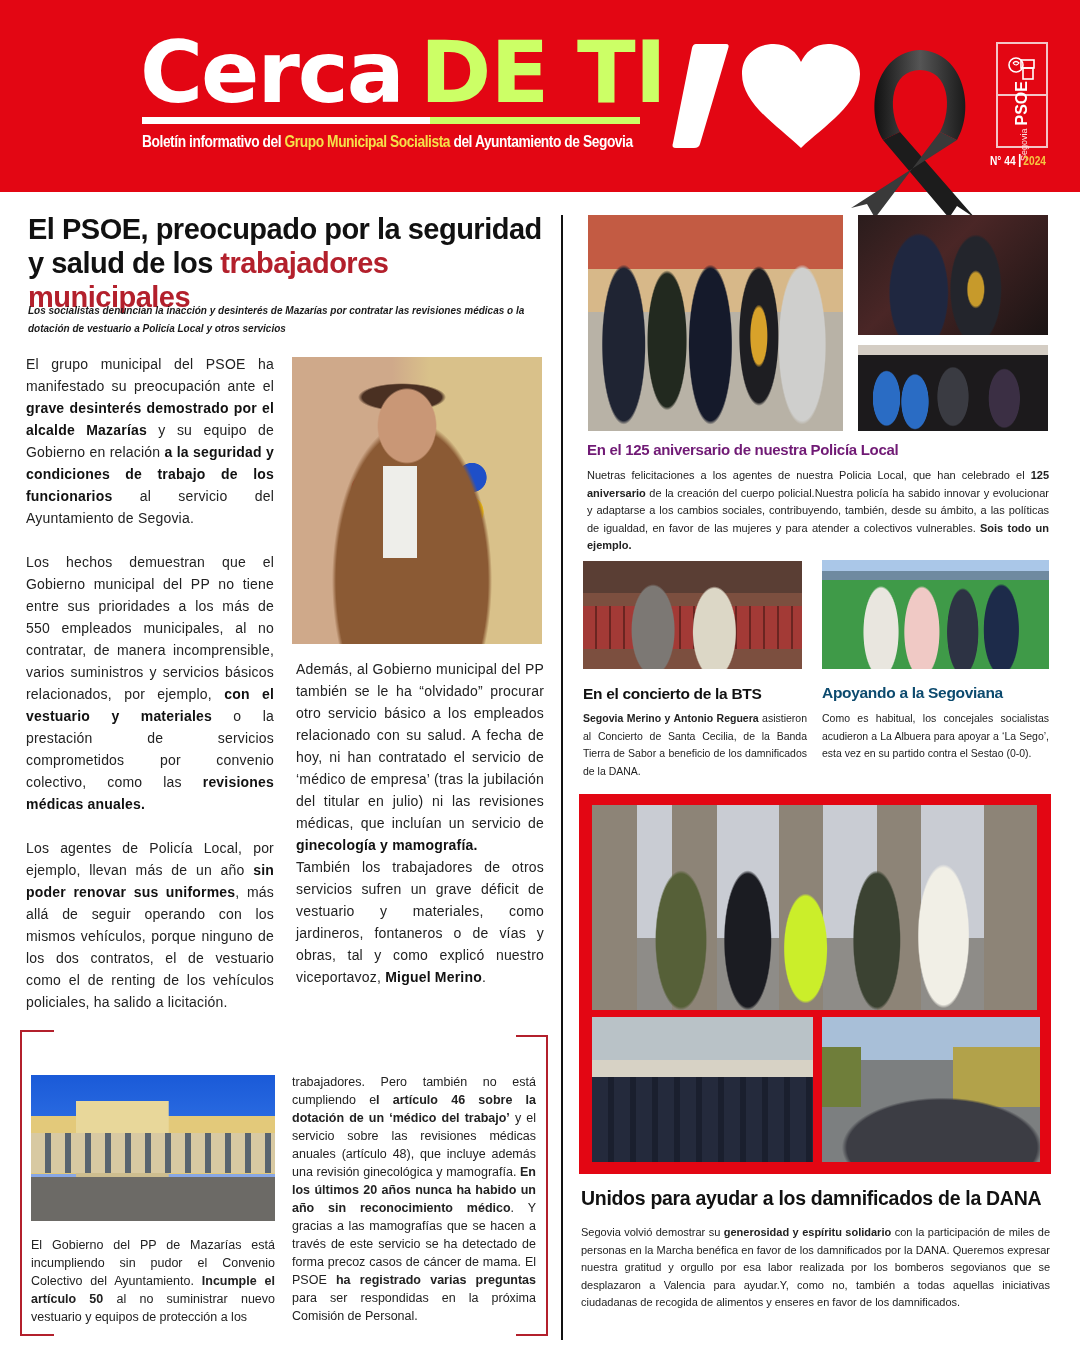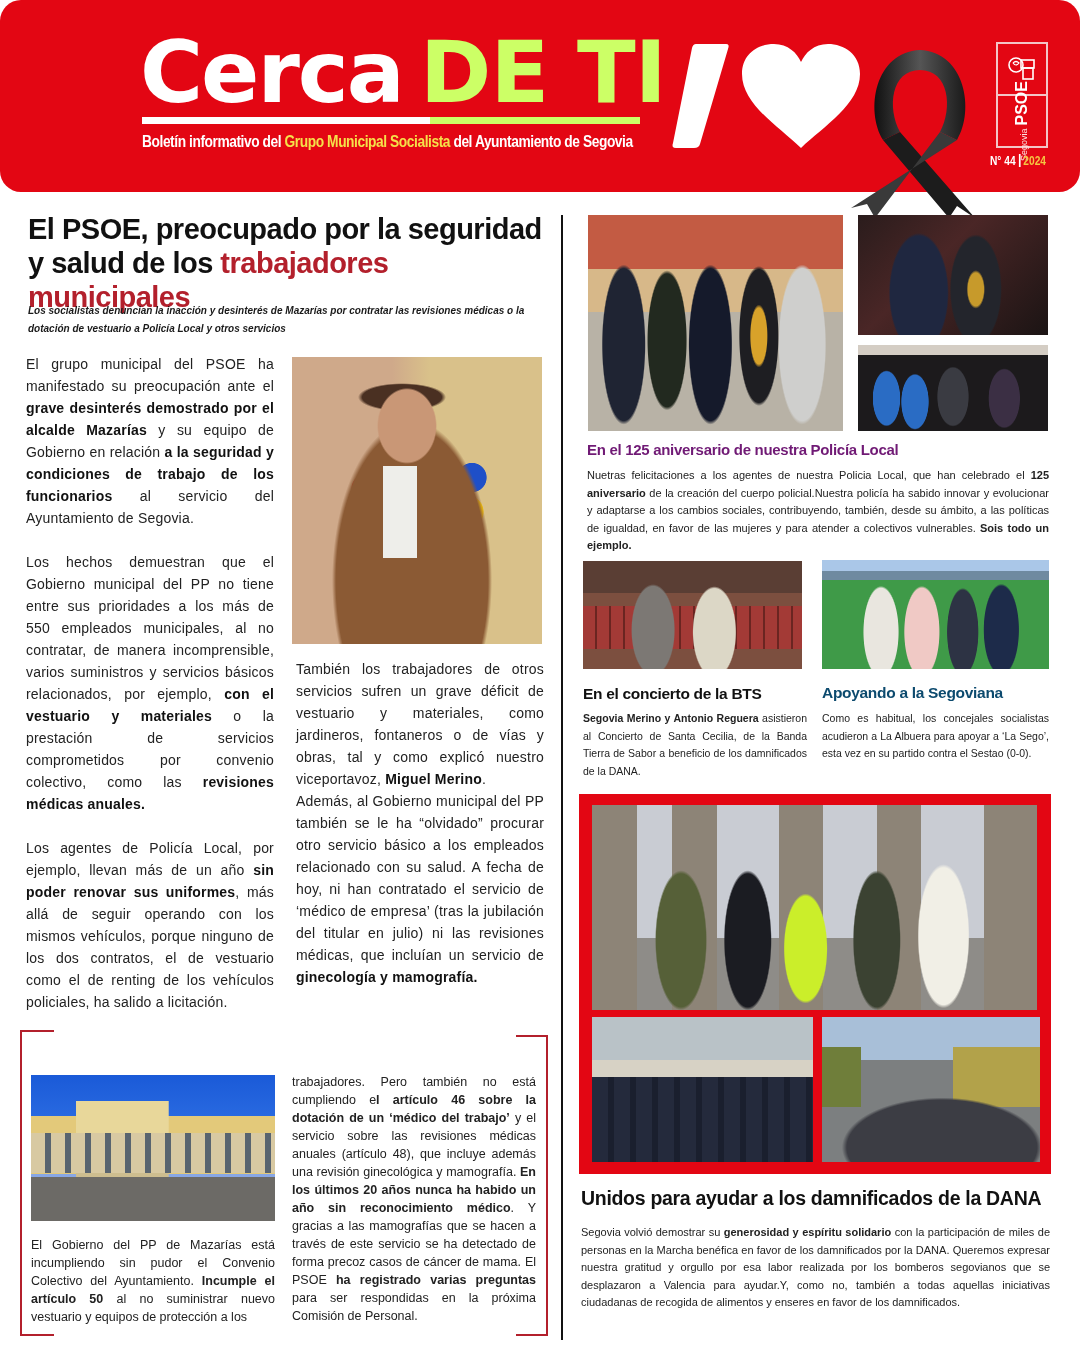--- a/index.html
+++ b/index.html
@@ -1,20 +1,20 @@
 <!DOCTYPE html>
 <html><head>
 <meta charset="utf-8">
 <style>
   * { box-sizing: border-box; margin: 0; padding: 0; }
   html, body { width: 1080px; height: 1348px; background: #ffffff; overflow: hidden; }
   body { position: relative; font-family: "Liberation Sans", sans-serif; color: #1a1a1a; }
 
   
-  .header { position: absolute; left: 0; top: 0; width: 1080px; height: 192px; background: #e30613; border-radius: 21px; }
+  .header { position: absolute; left: 0; top: 0; width: 1080px; height: 192px; background: #e30613; }
   .brand-cerca { position: absolute; left: 140px; top: 22px; font-family: "DejaVu Sans", sans-serif; font-weight: bold; font-size: 86px; letter-spacing: -2px; color: #ffffff; line-height: 100px; }
   .brand-deti { position: absolute; left: 420px; top: 22px; font-family: "DejaVu Sans", sans-serif; font-weight: bold; font-size: 86px; letter-spacing: -1px; color: #ccff66; line-height: 100px; }
   .brand-bar-white { position: absolute; left: 142px; top: 117px; width: 288px; height: 7px; background: #ffffff; }
   .brand-bar-green { position: absolute; left: 430px; top: 117px; width: 210px; height: 7px; background: #ccff66; }
   .brand-tagline { position: absolute; left: 142px; top: 133px; font-family: "Liberation Sans", sans-serif; font-weight: bold; font-size: 16px; letter-spacing: -0.5px; color: #ffffff; transform: scaleX(0.86); transform-origin: left; white-space: nowrap; }
   .brand-tagline .hl { color: #f5e04a; }
   .slash { position: absolute; left: 670px; top: 40px; width: 60px; height: 110px; }
   .heart { position: absolute; left: 738px; top: 40px; width: 126px; height: 112px; }
   .ribbon { position: absolute; left: 845px; top: 40px; width: 150px; height: 178px; }
   .psoe-box { position: absolute; left: 996px; top: 42px; width: 52px; height: 106px; border: 2px solid #f3c4c6; }
@@ -197,22 +197,22 @@
 
 <div class="col-a para">
   <p><span>El grupo municipal del PSOE ha manifestado su preocupación ante el </span><b>grave desinterés demostrado por el alcalde Mazarías</b><span> y su equipo de Gobierno en relación </span><b>a la seguridad y condiciones de trabajo de los funcionarios</b><span> al servicio del Ayuntamiento de Segovia.</span></p>
   <p><span>Los hechos demuestran que el Gobierno municipal del PP no tiene entre sus prioridades a los más de 550 empleados municipales, al no contratar, de manera incomprensible, varios suministros y servicios básicos relacionados, por ejemplo, </span><b>con el vestuario y materiales</b><span> o la prestación de servicios comprometidos por convenio colectivo, como las </span><b>revisiones médicas anuales.</b></p>
   <p><span>Los agentes de Policía Local, por ejemplo, llevan más de un año </span><b>sin poder renovar sus uniformes</b><span>, más allá de seguir operando con los mismos vehículos, porque ninguno de los dos contratos, el de vestuario como el de renting de los vehículos policiales, ha salido a licitación.</span></p>
 </div>
 
 <div class="photo ph-reporter" title="Portavoz atendiendo a los medios con micrófonos en la calle"></div>
 
 <div class="col-b para">
+  <p><span>Además, al Gobierno municipal del PP también se le ha “olvidado” procurar otro servicio básico a los empleados relacionado con su salud. A fecha de hoy, ni han contratado el servicio de ‘médico de empresa’ (tras la jubilación del titular en julio) ni las revisiones médicas, que incluían un servicio de </span><b>ginecología y mamografía.</b></p>
   <p><span>También los trabajadores de otros servicios sufren un grave déficit de vestuario y materiales, como jardineros, fontaneros o de vías y obras, tal y como explicó nuestro viceportavoz, </span><b>Miguel Merino</b><span>.</span></p>
-  <p><span>Además, al Gobierno municipal del PP también se le ha “olvidado” procurar otro servicio básico a los empleados relacionado con su salud. A fecha de hoy, ni han contratado el servicio de ‘médico de empresa’ (tras la jubilación del titular en julio) ni las revisiones médicas, que incluían un servicio de </span><b>ginecología y mamografía.</b></p>
 </div>
 
 <section class="mazarias-box">
   <div class="mz-corner mz-lside"></div>
   <div class="mz-corner mz-tl"></div>
   <div class="mz-corner mz-bl"></div>
   <div class="mz-corner mz-rside"></div>
   <div class="mz-corner mz-tr"></div>
   <div class="mz-corner mz-br"></div>
 </section>

